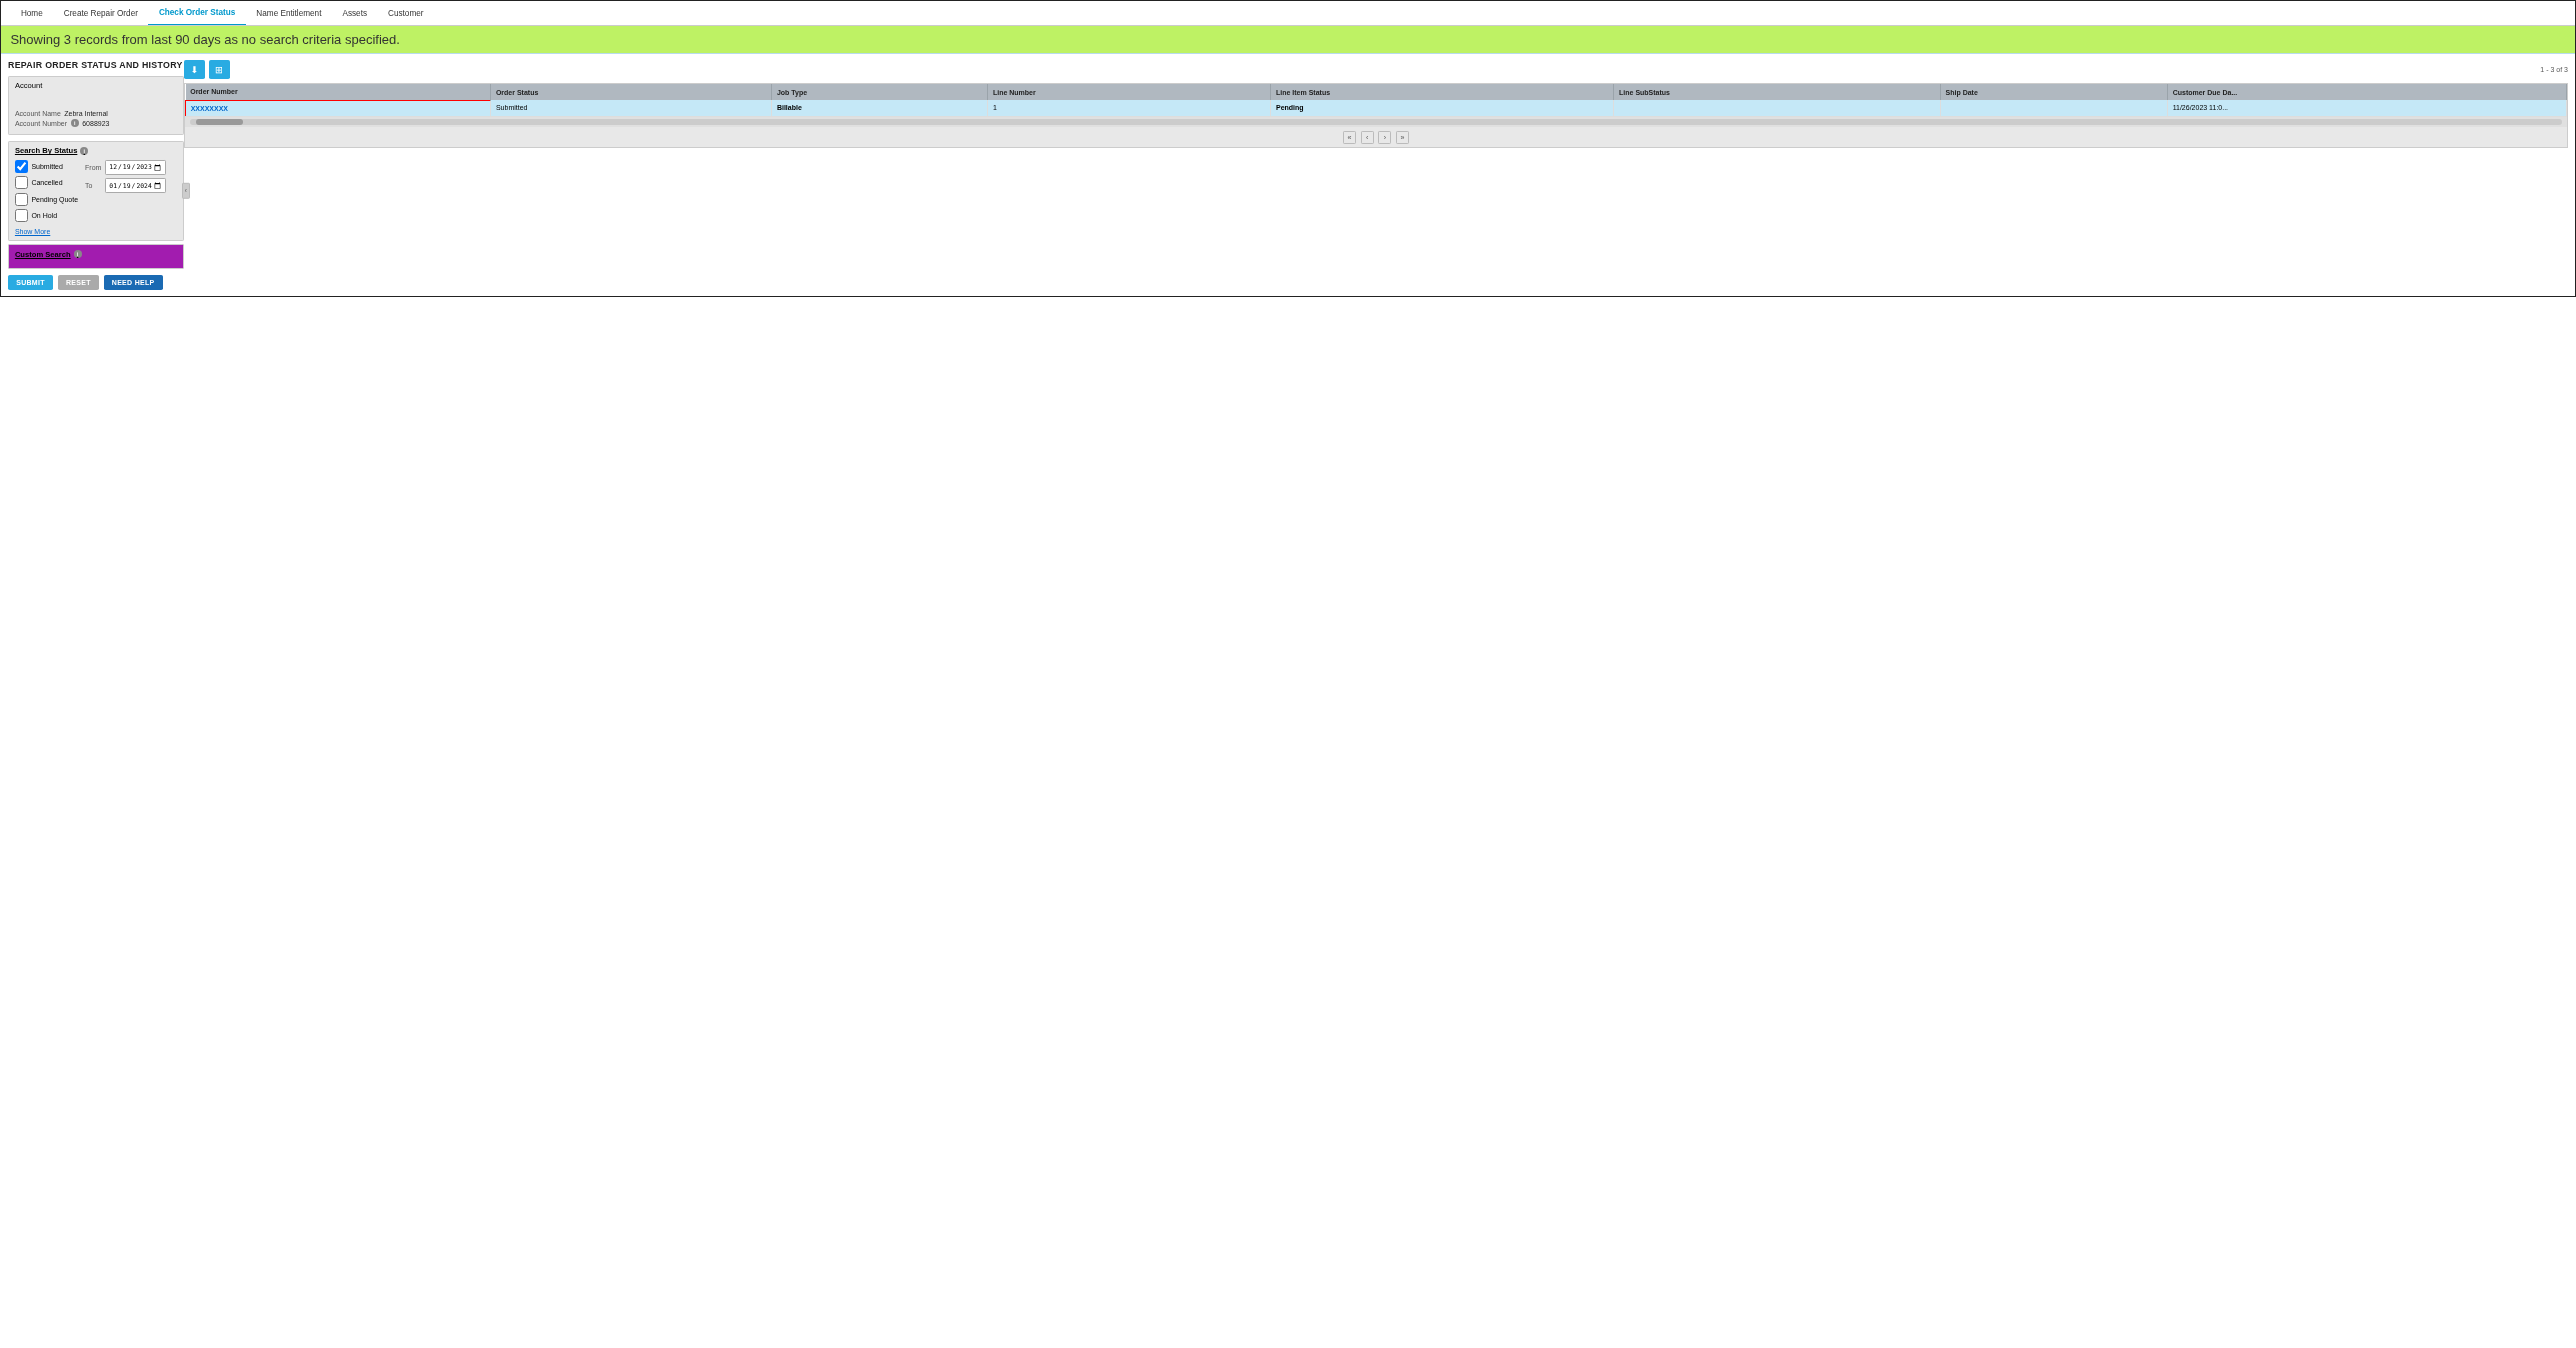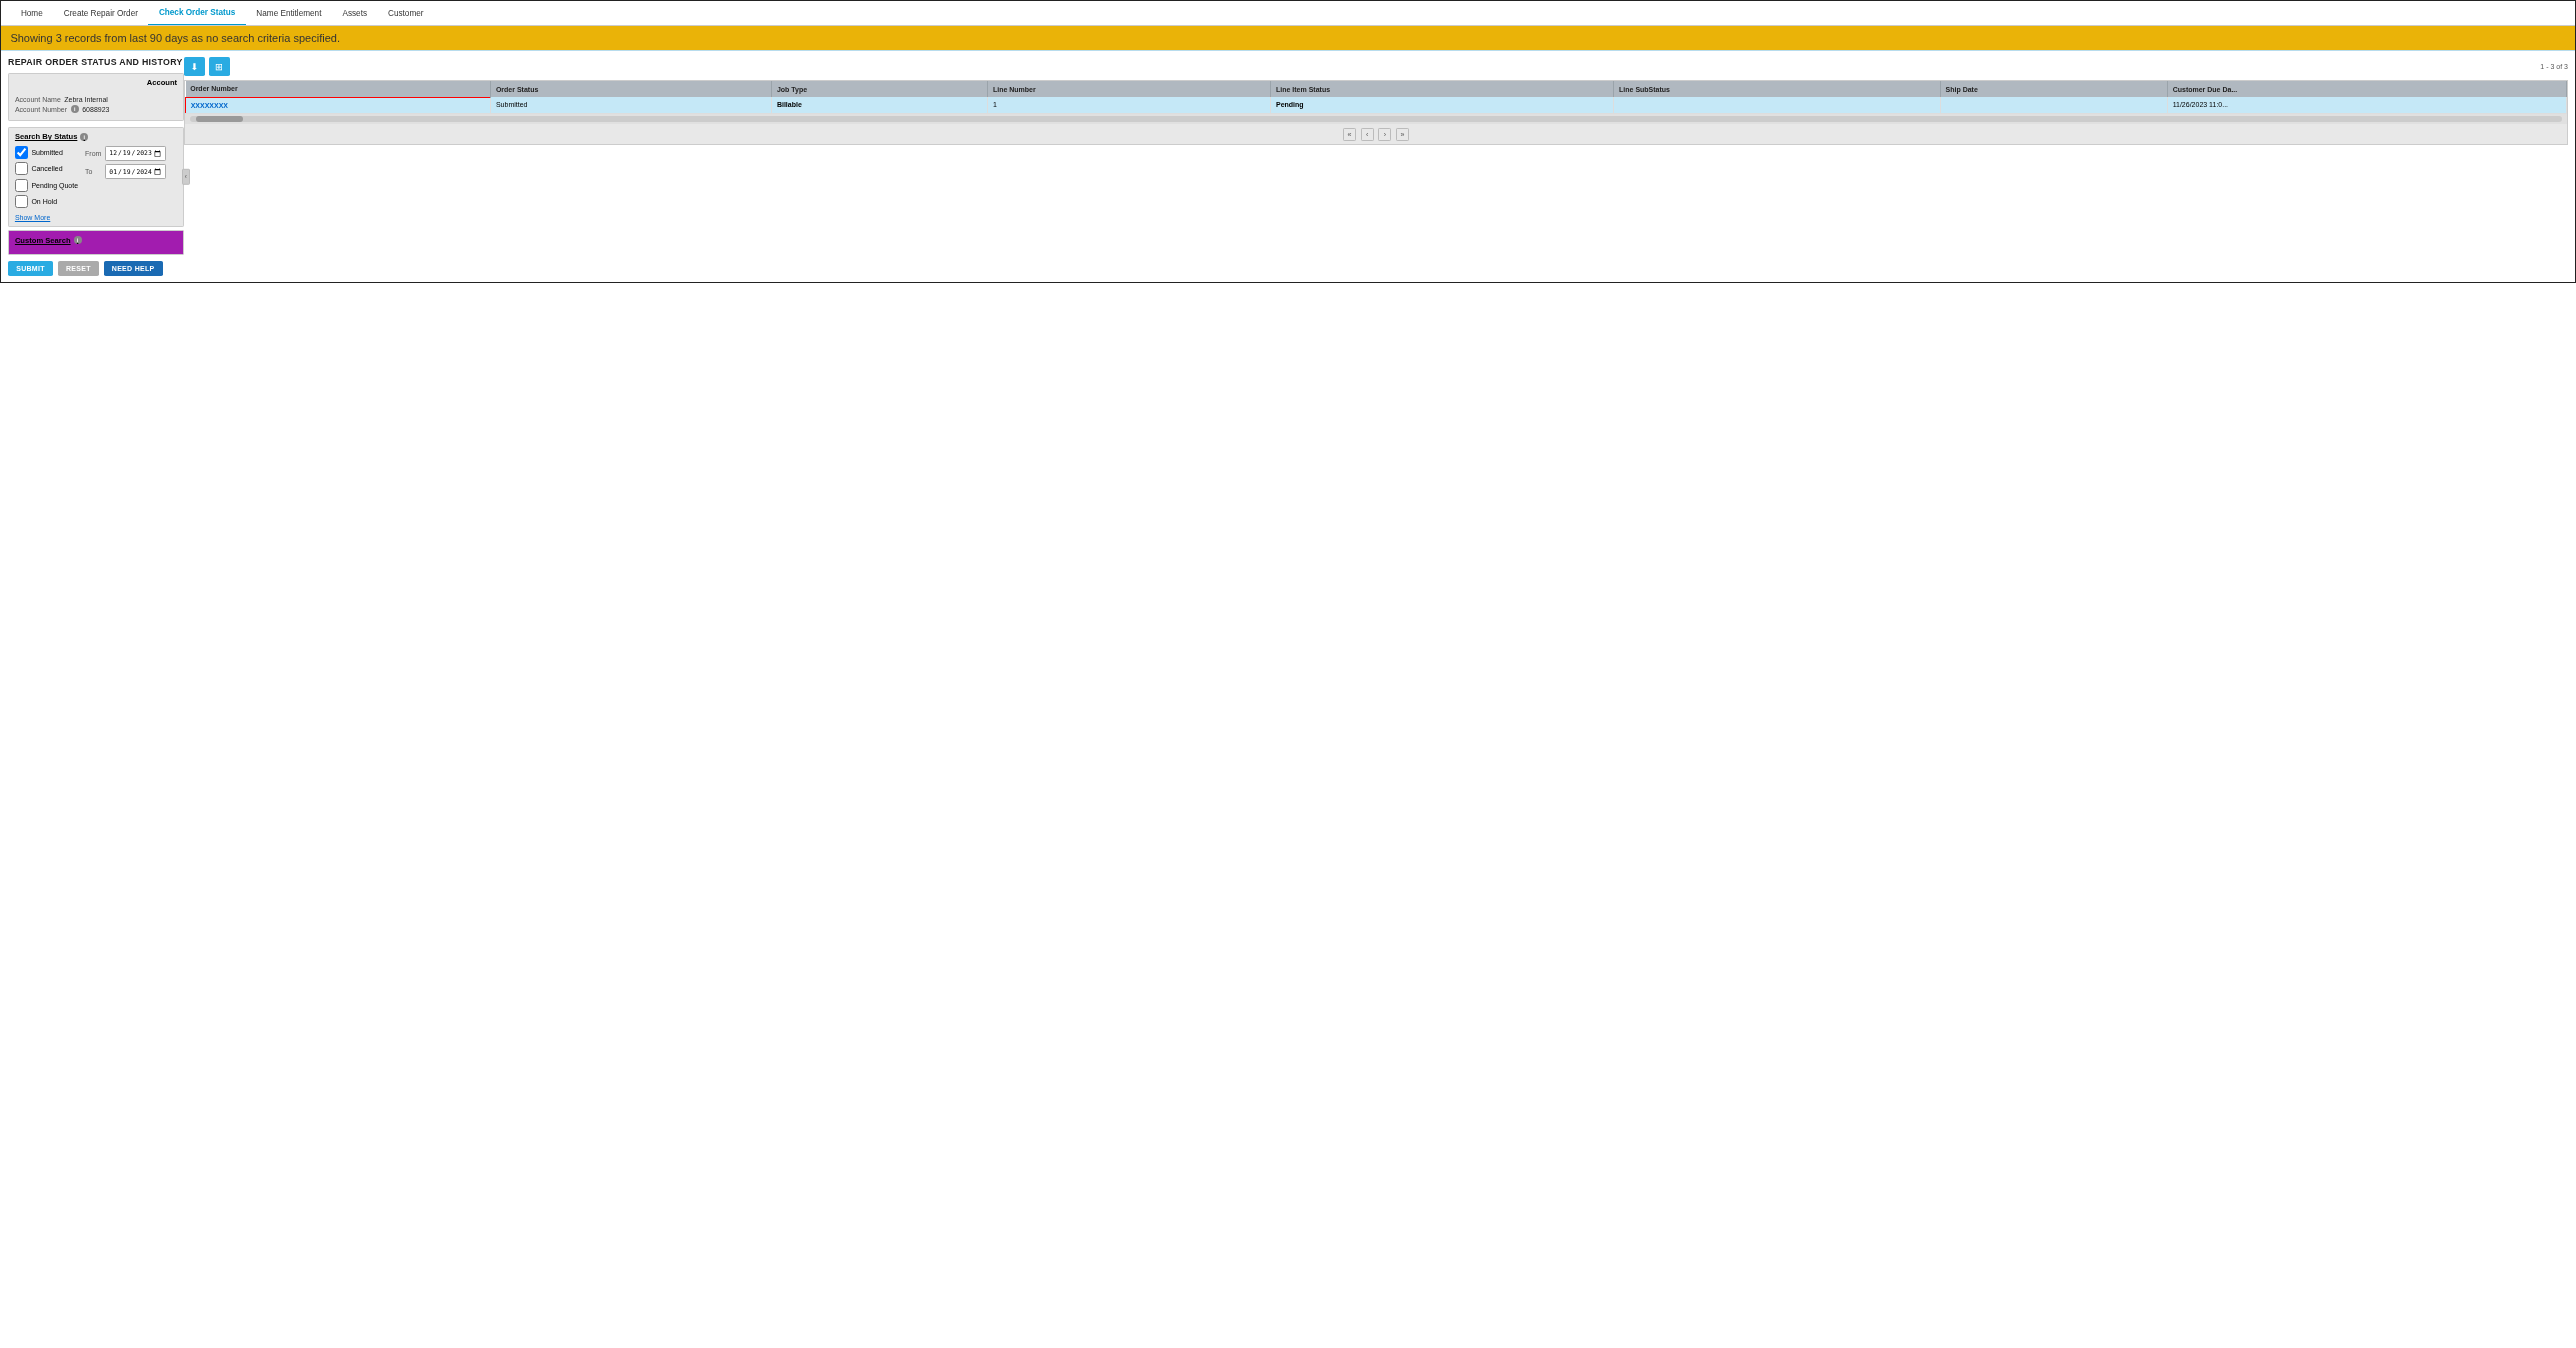--- a/index.html
+++ b/index.html
@@ -22,24 +22,24 @@
       white-space: nowrap;
     }
     .nav-item.active {
       color: #0099cc;
       border-bottom: 1.8px solid #0099cc;
       font-weight: 600;
     }
 
     
     .info-banner {
-      background: #eab308;
+      background: #bef264;
       border-bottom: 0.6px solid #b8dced;
       padding: 5.9px 9.4px;
-      font-size: 11px;
+      font-size: 13px;
       color: #333;
     }
 
     
     .main-content {
       display: flex;
       padding: 5.9px 7px;
     }
 
     
@@ -57,24 +57,23 @@
     }
 
     .account-box {
       background: #e8e8e8;
       border: 0.6px solid #ccc;
       border-radius: 1.2px;
       padding: 4.7px 5.9px;
       margin-bottom: 5.9px;
     }
     .account-box .box-title {
-      font-weight: 700;
+      font-weight: 400;
       font-size: 7.6px;
-      margin-bottom: 9px;
-      text-align: right;
+      margin-bottom: 20px;
     }
     .account-row {
       display: flex;
       align-items: center;
       gap: 3.5px;
       font-size: 7px;
       margin-bottom: 1.8px;
     }
     .account-label { color: #555; }
     .account-value { color: #222; font-weight: 400; }

